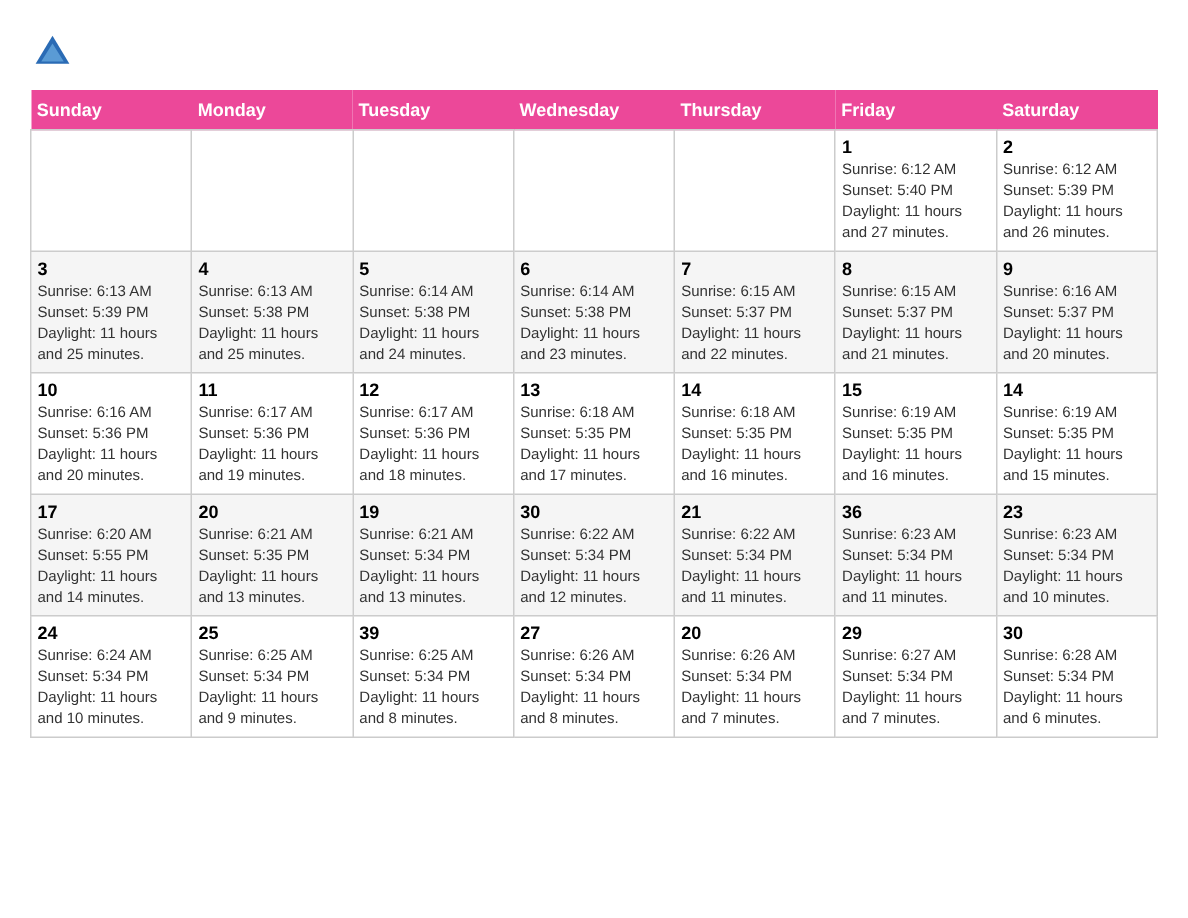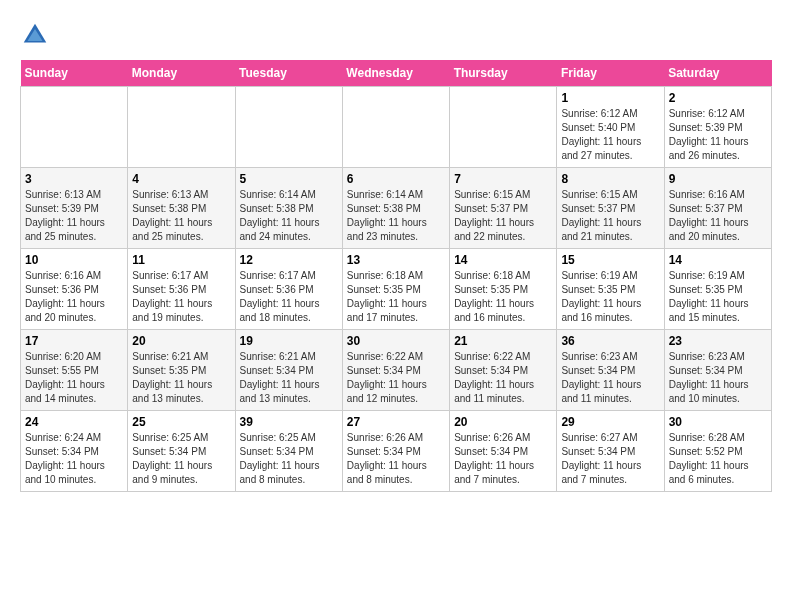--- a/index.html
+++ b/index.html
@@ -298,18 +298,18 @@
         </td>
         <td>
           <span class="day-num">29</span>
           <div class="day-info" style="white-space: pre-line;">Sunrise: 6:27 AM
 Sunset: 5:34 PM
 Daylight: 11 hours and 7 minutes.</div>
         </td>
         <td>
           <span class="day-num">30</span>
           <div class="day-info" style="white-space: pre-line;">Sunrise: 6:28 AM
-Sunset: 5:52 PM
+Sunset: 5:34 PM
 Daylight: 11 hours and 6 minutes.</div>
         </td>
       </tr>
     </tbody>
 </table>
 
 </body></html>

